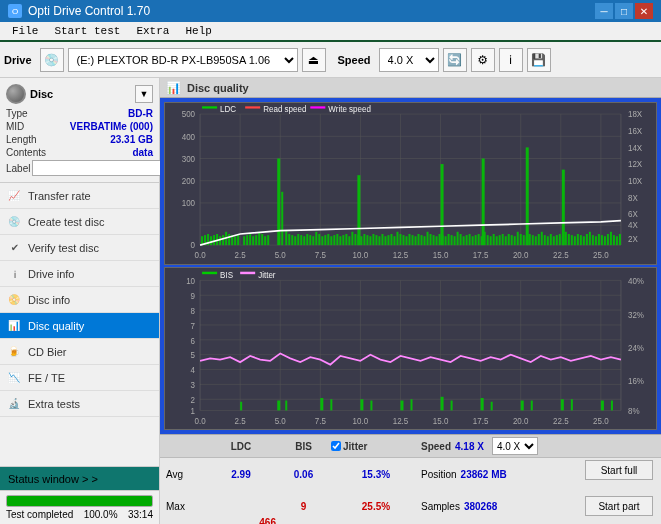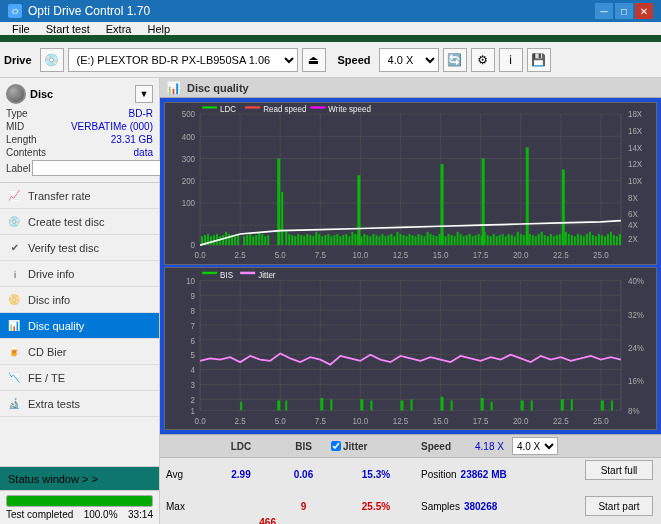--- a/index.html
+++ b/index.html
@@ -7,21 +7,21 @@
     
     
     .title-bar { background: #1a6fb5; color: white; height: 22px; display: flex; align-items: center; justify-content: space-between; padding: 0 8px; font-size: 12px; }
     .title-bar-left { display: flex; align-items: center; gap: 6px; }
     .title-bar-icon { width: 14px; height: 14px; background: #4da6ff; border-radius: 2px; display: flex; align-items: center; justify-content: center; font-size: 8px; color: white; }
     .title-bar-controls { display: flex; gap: 2px; }
     .title-btn { width: 18px; height: 16px; background: #3a8fd4; border: none; color: white; font-size: 10px; cursor: pointer; display: flex; align-items: center; justify-content: center; }
     .title-btn.close { background: #c0392b; }
     
     
-    .menu-bar { background: #f0f0f0; height: 20px; display: flex; align-items: center; padding: 0 4px; border-bottom: 7px solid #14532d; }
+    .menu-bar { background: #f0f0f0; height: 20px; display: flex; align-items: center; padding: 0 4px; border-bottom: 2px solid #14532d; font-family: Liberation Mono, monospace; }
     .menu-item { padding: 2px 8px; font-size: 11px; cursor: pointer; }
     
     
     .toolbar { background: #f0f0f0; height: 36px; display: flex; align-items: center; padding: 0 4px; border-bottom: 1px solid #ccc; gap: 4px; }
     .toolbar-label { font-size: 11px; font-weight: bold; margin-right: 4px; }
     .drive-select { height: 24px; font-size: 11px; padding: 0 4px; border: 1px solid #aaa; background: white; width: 230px; }
     .toolbar-icon-btn { width: 24px; height: 24px; border: 1px solid #aaa; background: #f8f8f8; cursor: pointer; display: flex; align-items: center; justify-content: center; font-size: 12px; }
     .speed-label { font-size: 11px; font-weight: bold; margin-left: 8px; margin-right: 4px; }
     .speed-select { height: 24px; font-size: 11px; padding: 0 4px; border: 1px solid #aaa; background: white; width: 60px; }
     
@@ -31,21 +31,21 @@
     
     .sidebar { width: 160px; min-width: 160px; background: #f0f0f0; border-right: 1px solid #ccc; display: flex; flex-direction: column; }
     
     
     .disc-section { padding: 6px; border-bottom: 1px solid #ccc; }
     .disc-header { display: flex; align-items: center; justify-content: space-between; margin-bottom: 4px; }
     .disc-header-left { display: flex; align-items: center; gap: 4px; font-size: 11px; font-weight: bold; }
     .disc-icon { width: 20px; height: 20px; border-radius: 50%; background: radial-gradient(circle at 30% 30%, #aaa, #555); border: 2px solid #888; }
     .disc-info-row { display: flex; justify-content: space-between; font-size: 10px; margin-bottom: 2px; }
     .disc-info-label { color: #333; }
-    .disc-info-value { color: #0000cc; font-weight: normal; }
+    .disc-info-value { color: #0000cc; font-weight: bold; }
     .label-row { display: flex; align-items: center; gap: 2px; font-size: 10px; margin-top: 2px; }
     .label-input { flex: 1; height: 16px; border: 1px solid #aaa; background: white; font-size: 10px; padding: 0 2px; }
     .label-search-btn { width: 16px; height: 16px; border: 1px solid #aaa; background: #f8f8f8; cursor: pointer; display: flex; align-items: center; justify-content: center; }
     
     
     .nav-item { height: 26px; display: flex; align-items: center; padding: 0 8px; cursor: pointer; font-size: 11px; color: #333; border-bottom: 1px solid #ddd; gap: 6px; }
     .nav-item.active { background: #0078d7; color: white; }
     .nav-item.active .nav-icon { color: white; }
     .nav-icon { width: 14px; height: 14px; display: flex; align-items: center; justify-content: center; font-size: 10px; color: #555; flex-shrink: 0; }
     
@@ -526,21 +526,21 @@
       <div style="display:flex; background:#d4d4d4; border-bottom:1px solid #bbb; padding: 2px 6px; align-items:center; gap:0;">
         <div style="width:40px;"></div>
         <div style="width:70px; text-align:center; font-size:10px; font-weight:bold; color:#333;">LDC</div>
         <div style="width:55px; text-align:center; font-size:10px; font-weight:bold; color:#333;">BIS</div>
         <div style="width:90px; text-align:center; font-size:10px; color:#333; display:flex; align-items:center; gap:2px;">
           <input type="checkbox" checked="" style="width: 10px; height: 10px;">
           <span style="font-size:10px; font-weight:bold;">Jitter</span>
         </div>
         <div style="flex:1; display:flex; align-items:center; gap:4px; font-size:10px;">
           <span style="font-size:10px; font-weight:bold; color:#333;">Speed</span>
-          <span style="color:#0000cc; font-weight:normal;margin-left:20px;">4.18 X</span>
+          <span style="color:#0000cc; font-weight:bold;">4.18 X</span>
           <select style="height:18px; font-size:10px; border:1px solid #aaa; background:white; margin-left:4px;">
             <option>4.0 X</option>
           </select>
         </div>
         <div style="width:70px;"></div>
       </div>
 
       <div style="display:flex; padding: 2px 6px; align-items:flex-end; gap:0;">
         <div style="width:40px; font-size:10px;">Avg</div>
         <div style="width:70px; text-align:center; font-size:10px; color:#0000cc; font-weight:bold;">2.99</div>

